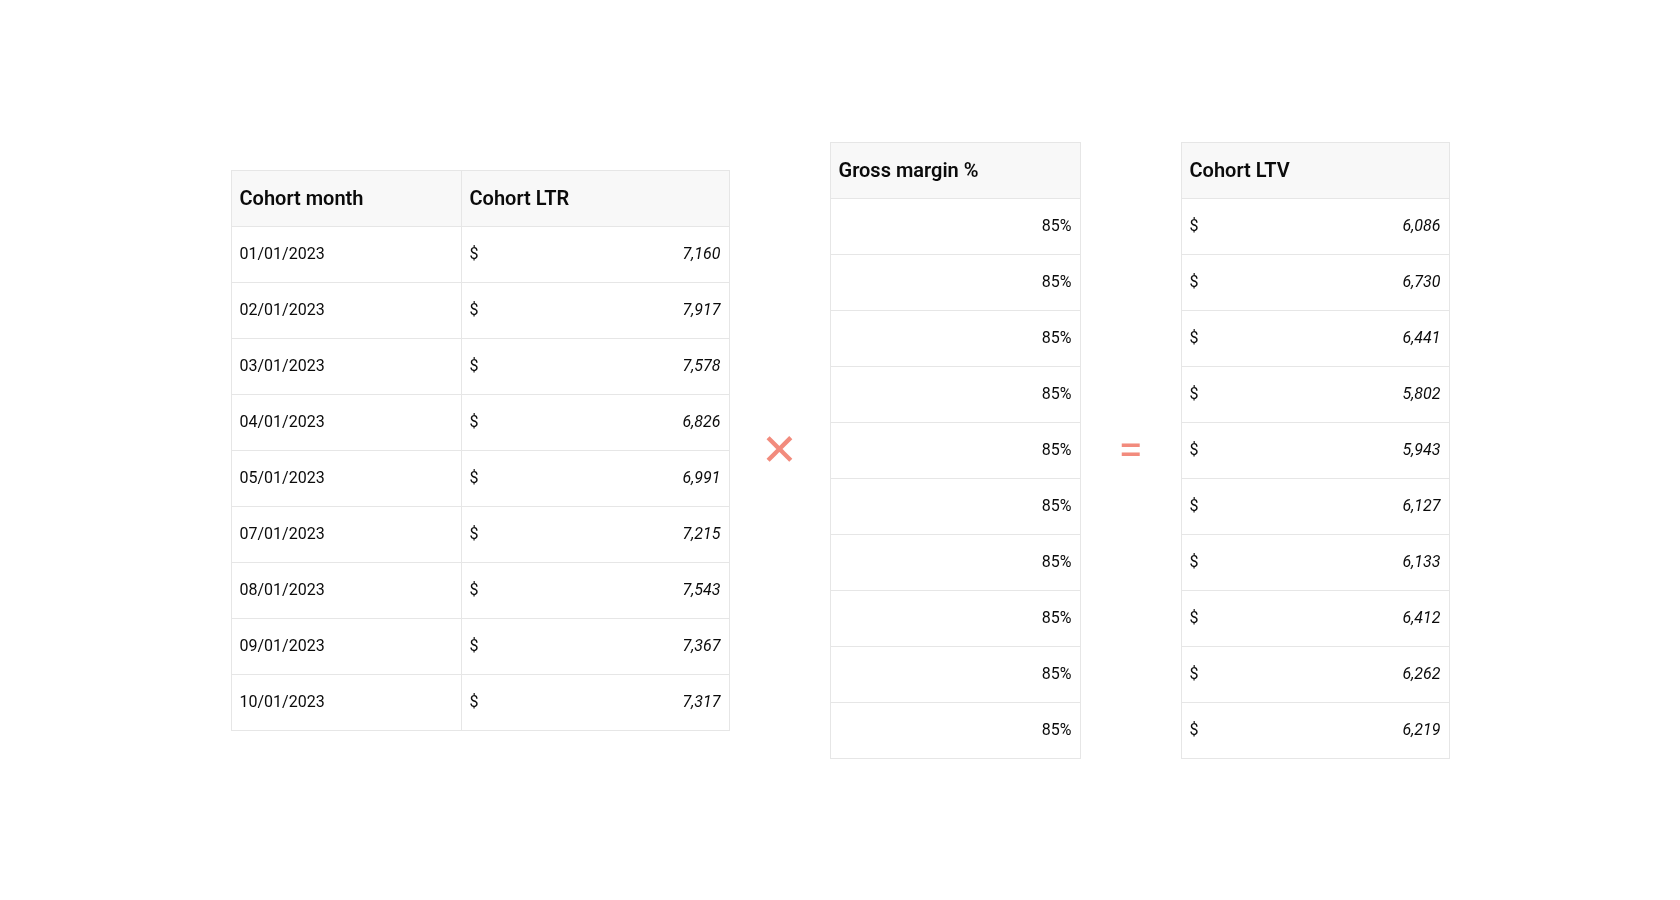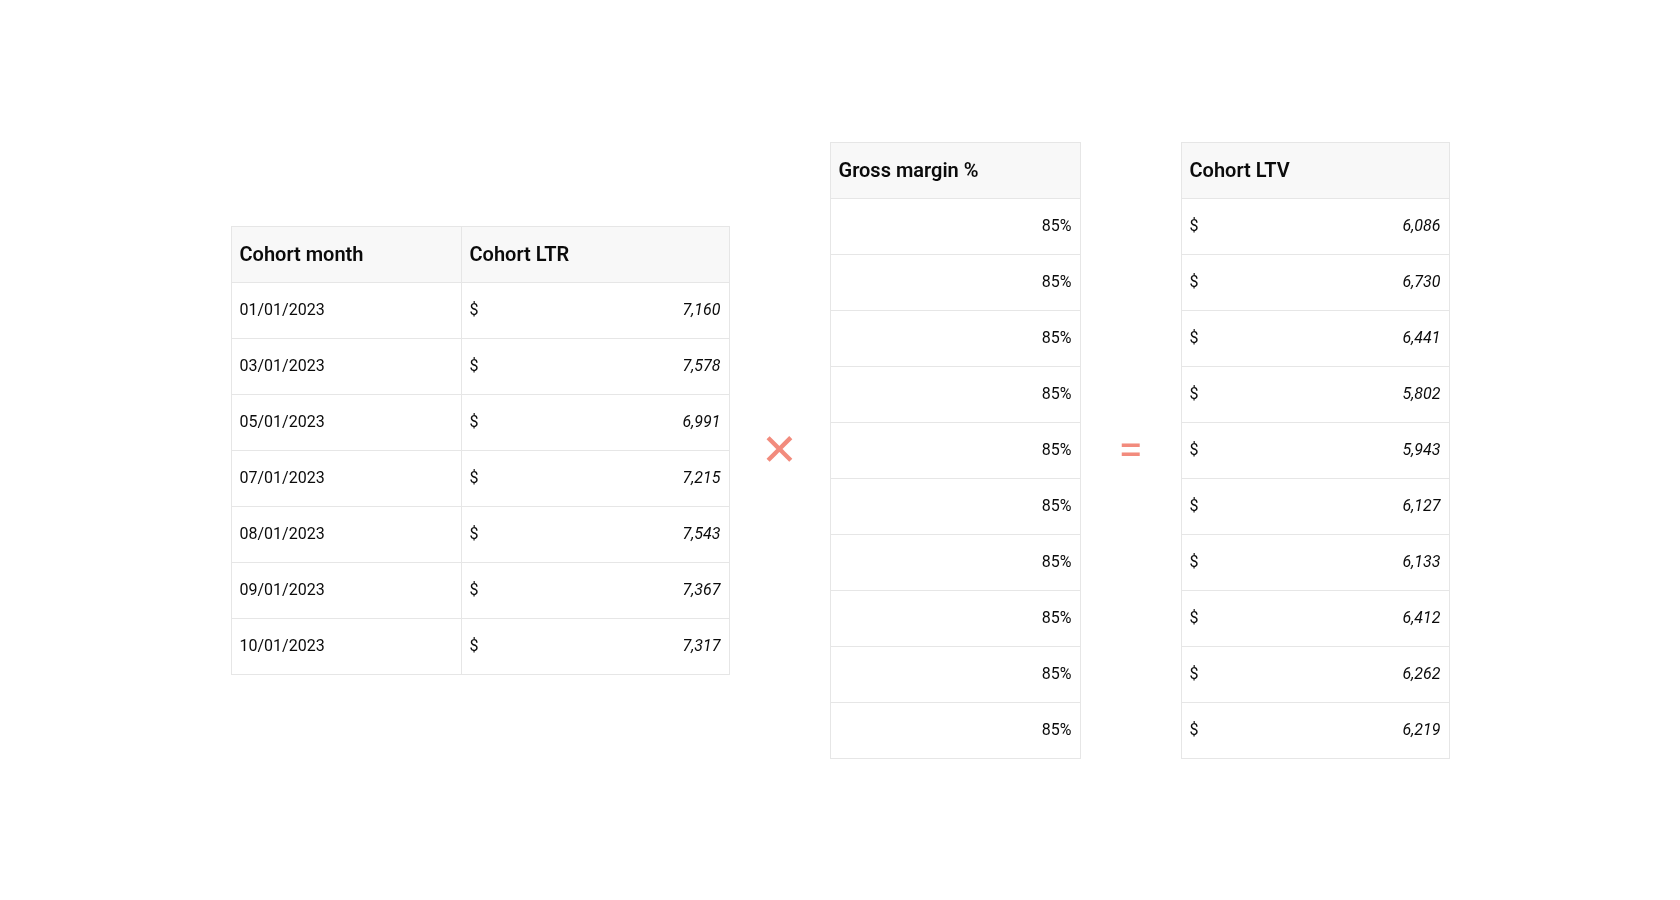--- a/index.html
+++ b/index.html
@@ -45,25 +45,43 @@
         <tr>
             <td class="col-month">01/01/2023</td>
             <td class="col-ltr">
               <span class="money">
                 <span class="sym">$</span>
                 <span class="val">7,160</span>
               </span>
             </td>
           </tr>
         <tr>
+            <td class="col-month">02/01/2023</td>
+            <td class="col-ltr">
+              <span class="money">
+                <span class="sym">$</span>
+                <span class="val">7,917</span>
+              </span>
+            </td>
+          </tr>
+        <tr>
             <td class="col-month">03/01/2023</td>
             <td class="col-ltr">
               <span class="money">
                 <span class="sym">$</span>
                 <span class="val">7,578</span>
+              </span>
+            </td>
+          </tr>
+        <tr>
+            <td class="col-month">04/01/2023</td>
+            <td class="col-ltr">
+              <span class="money">
+                <span class="sym">$</span>
+                <span class="val">6,826</span>
               </span>
             </td>
           </tr>
         <tr>
             <td class="col-month">05/01/2023</td>
             <td class="col-ltr">
               <span class="money">
                 <span class="sym">$</span>
                 <span class="val">6,991</span>
               </span>

